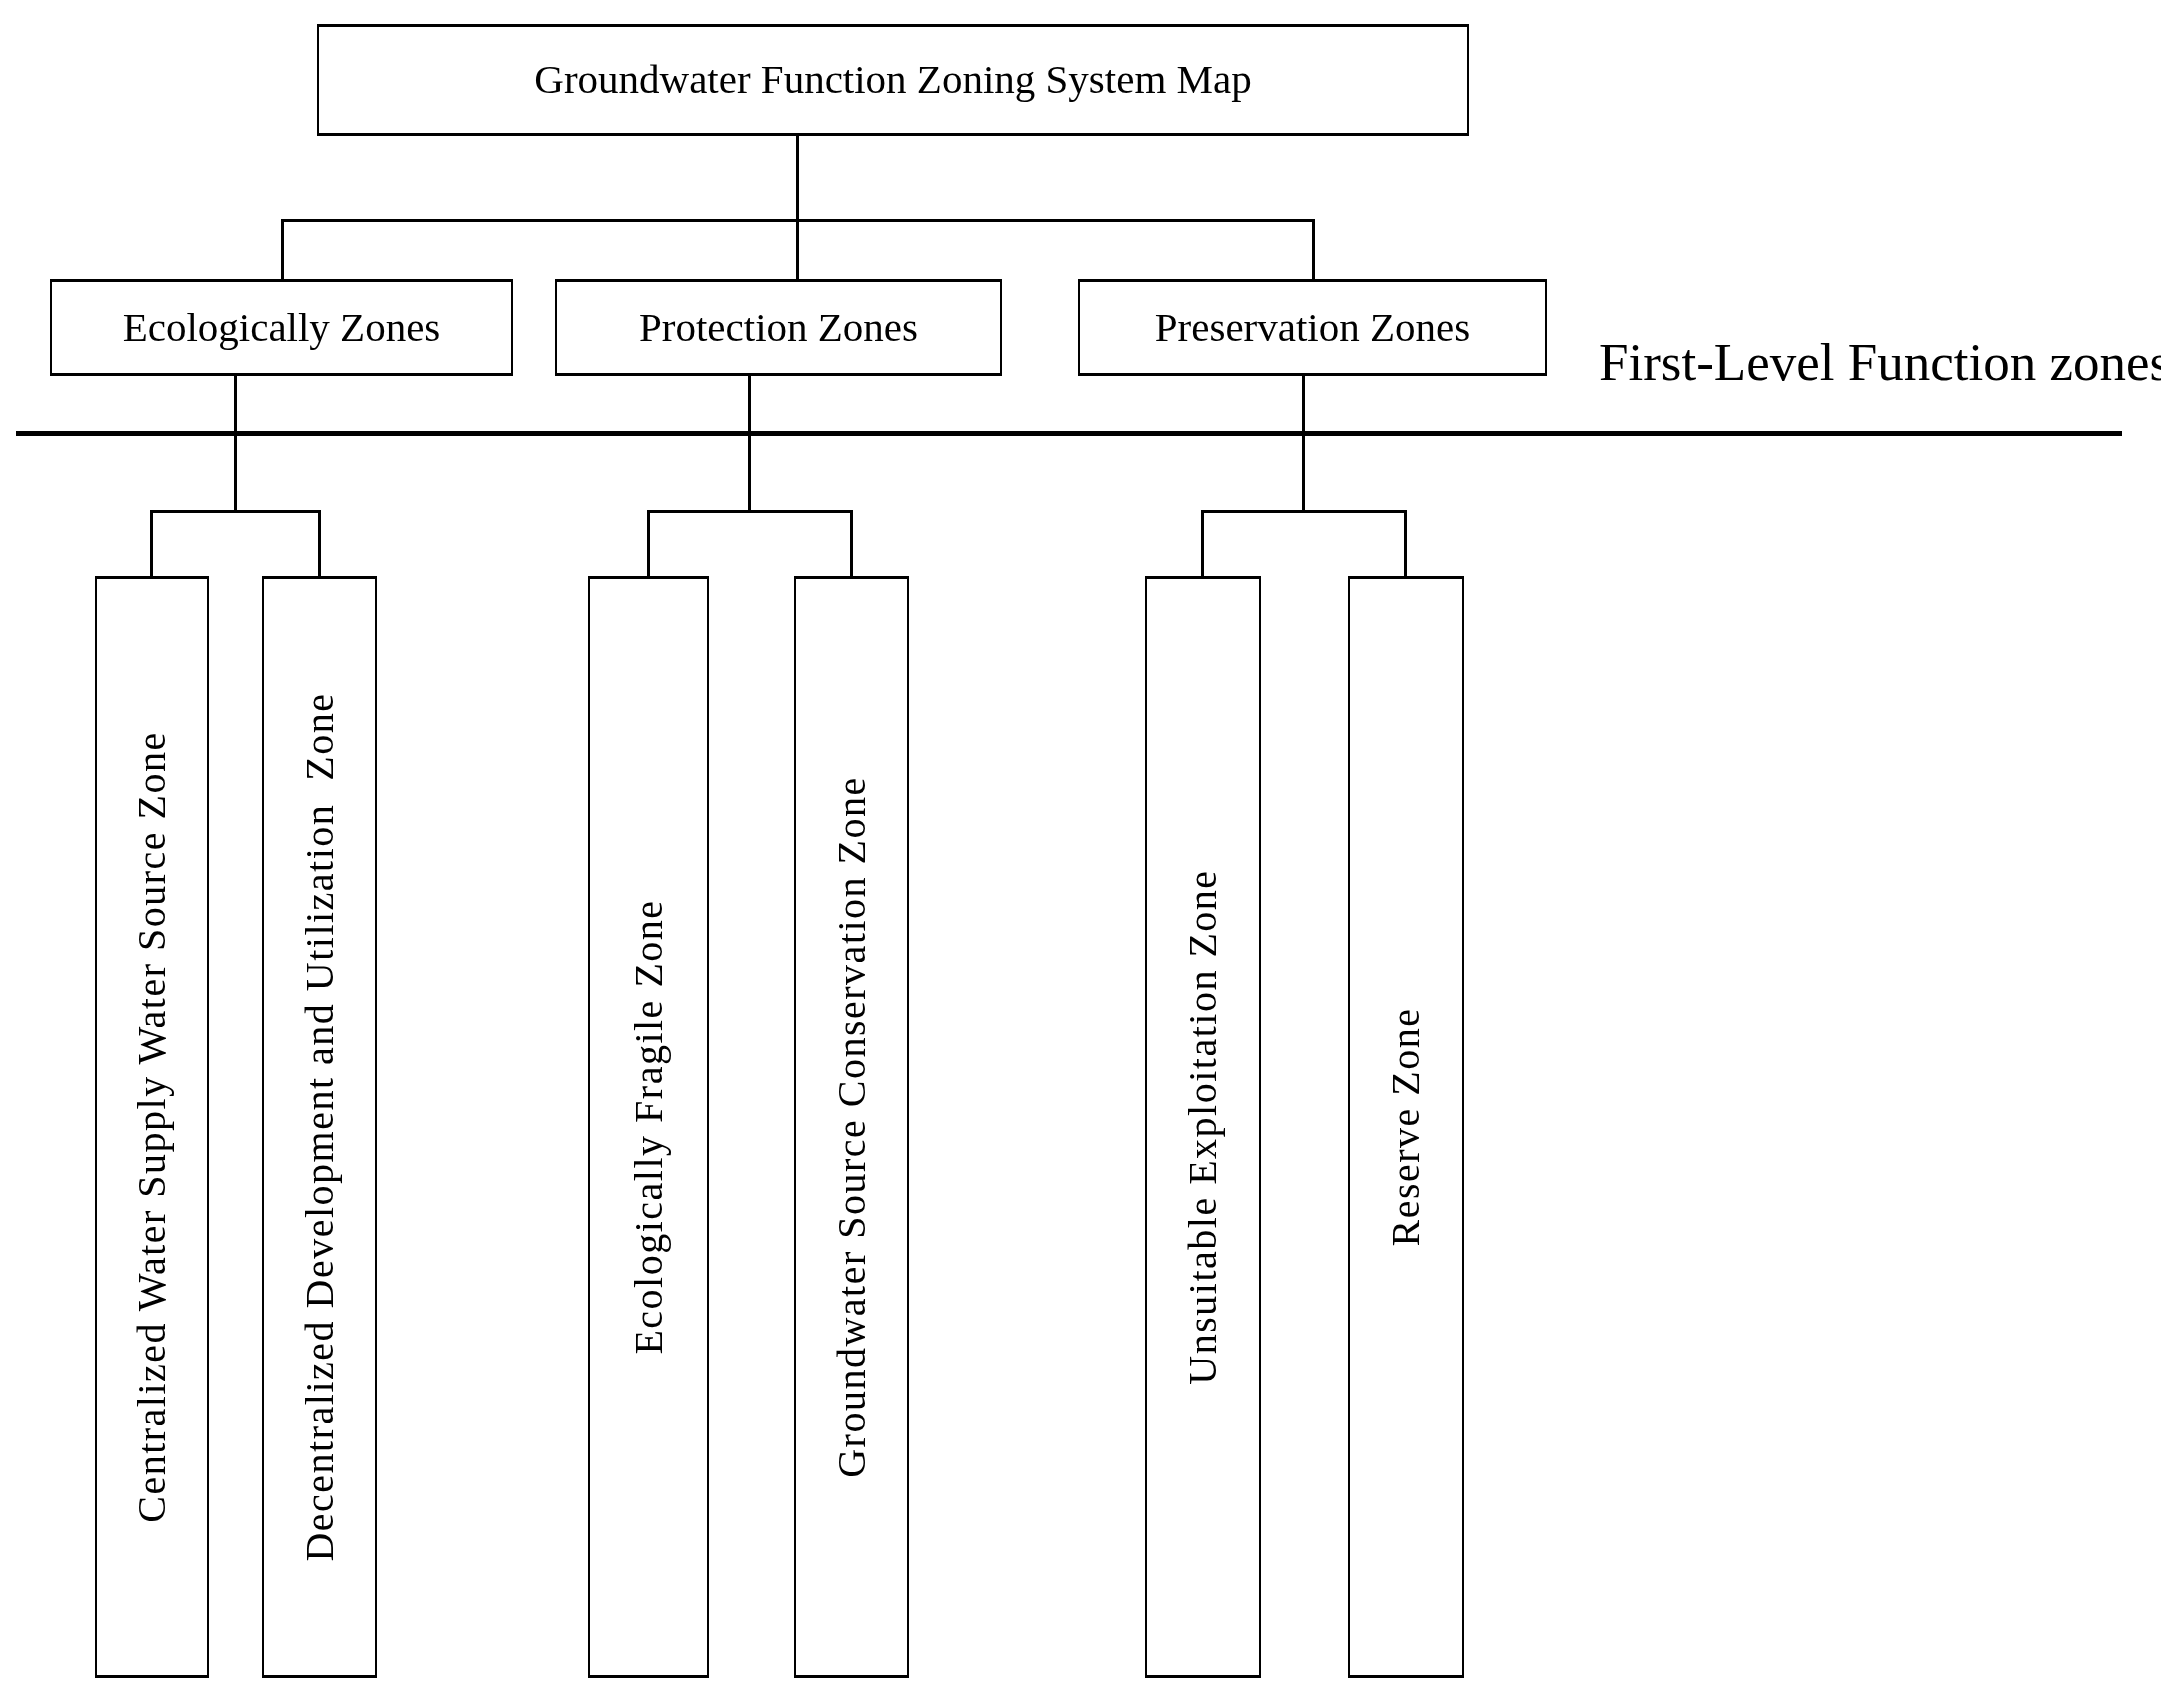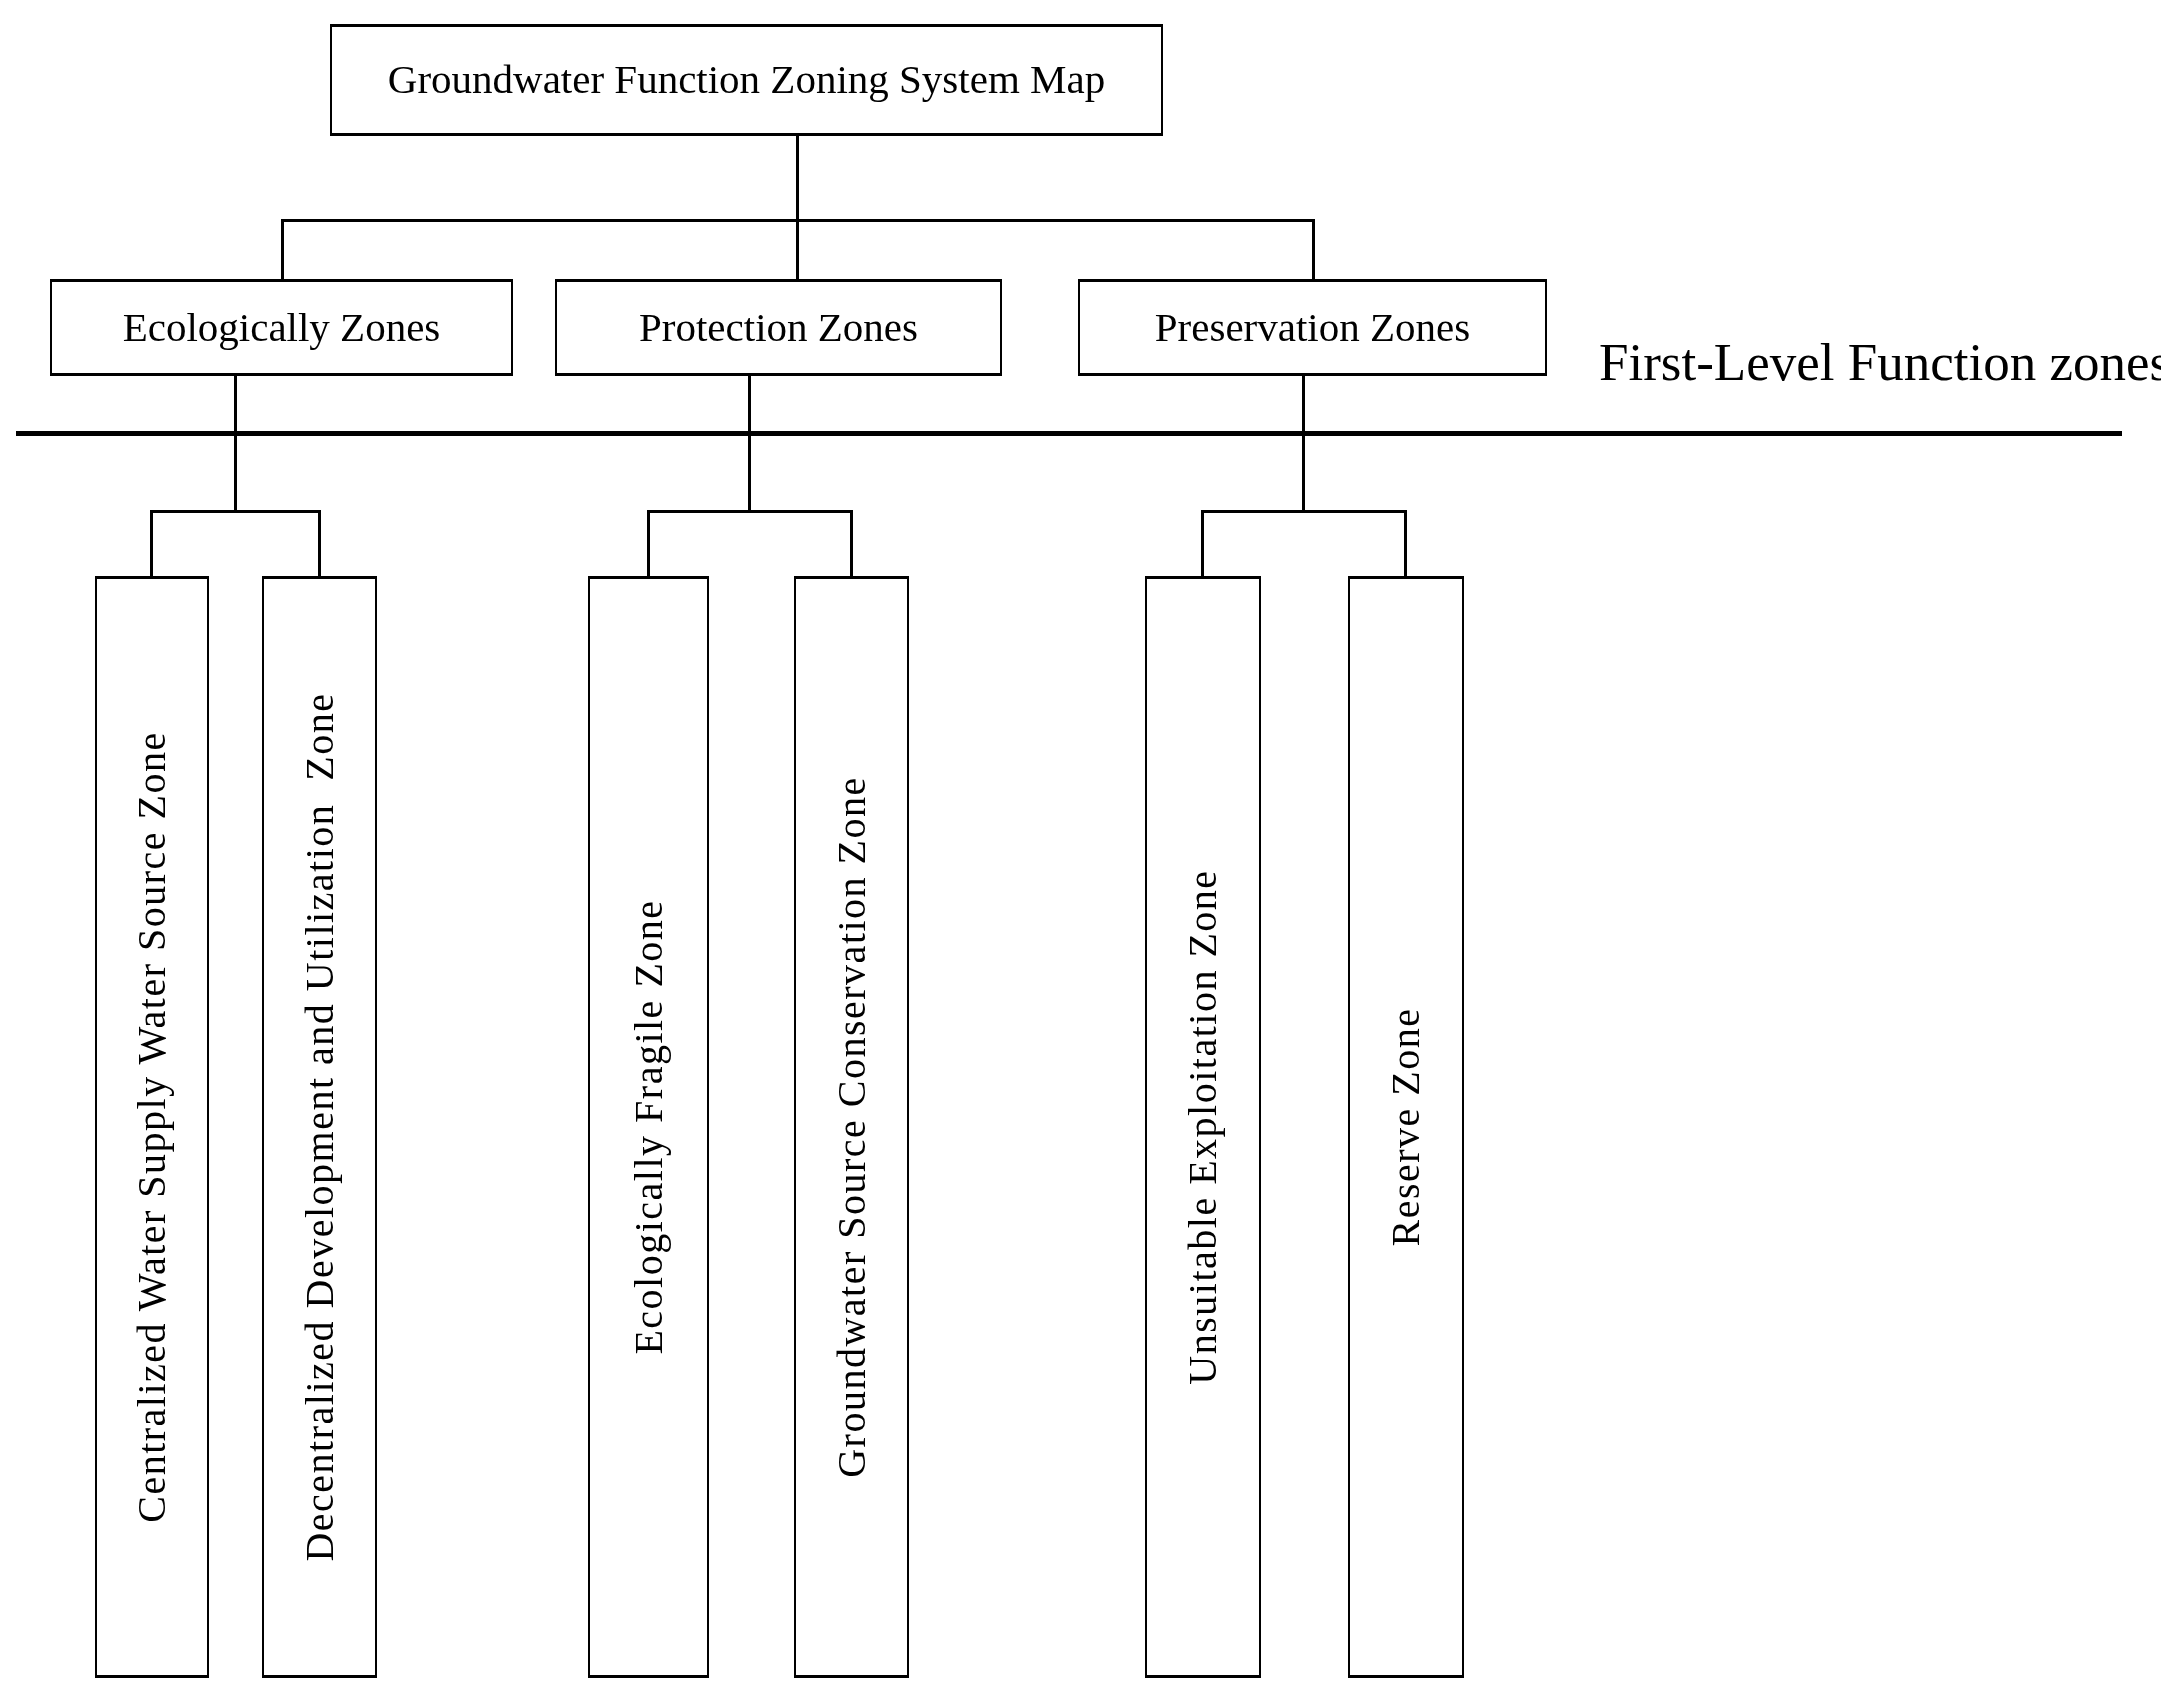--- a/index.html
+++ b/index.html
@@ -69,21 +69,21 @@
   <div class="line" style="left:318px;  top:510px; width:2.9px; height:69px;"></div>
 
   <div class="line" style="left:647px;  top:510px; width:206px; height:2.9px;"></div>
   <div class="line" style="left:647px;  top:510px; width:2.9px; height:69px;"></div>
   <div class="line" style="left:850px; top:510px; width:2.9px; height:69px;"></div>
 
   <div class="line" style="left:1201px; top:510px; width:206px; height:2.9px;"></div>
   <div class="line" style="left:1201px; top:510px; width:2.9px; height:69px;"></div>
   <div class="line" style="left:1404px; top:510px; width:2.9px; height:69px;"></div>
 
-  <div class="box" style="left:330px; top:23.5px; width:833px; height:112px;font-family:Liberation Serif, serif;">
+  <div class="box" style="left:317px; top:23.5px; width:1152px; height:112px;font-family:Liberation Serif, serif;">
     <span class="hlabel">Groundwater Function Zoning System Map</span>
   </div>
 
   <div class="box" style="left:50px; top:279px; width:463px; height:97px;">
     <span class="hlabel">Ecologically Zones</span>
   </div>
   <div class="box" style="left:555px; top:279px; width:447px; height:97px;">
     <span class="hlabel">Protection Zones</span>
   </div>
   <div class="box" style="left:1078px; top:279px; width:469px; height:97px;">

